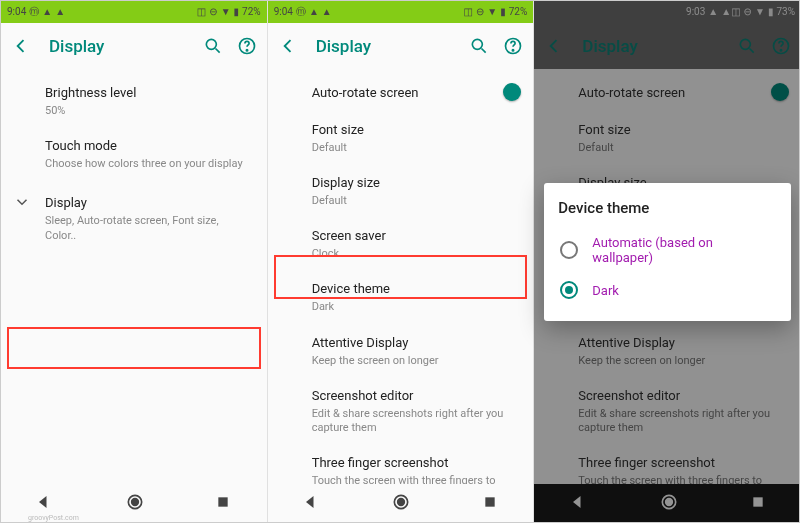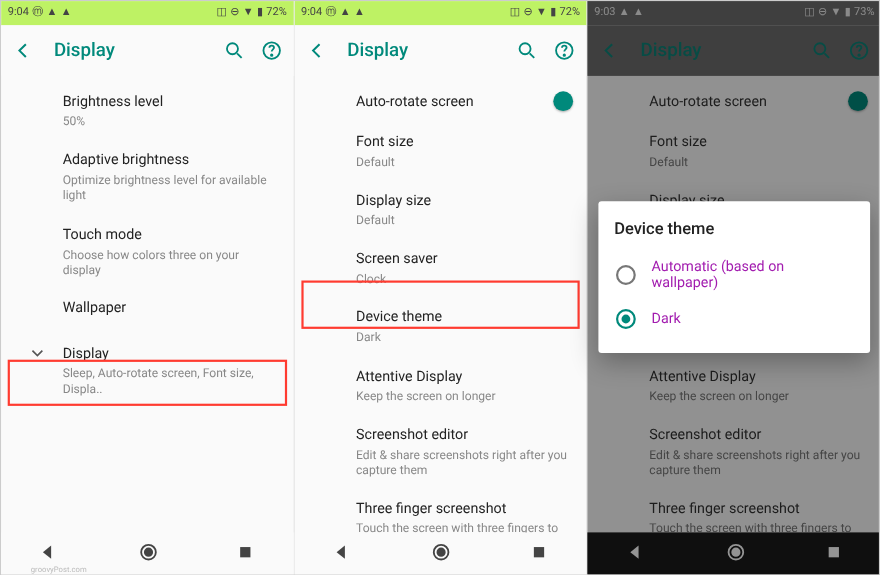--- a/index.html
+++ b/index.html
@@ -22,21 +22,21 @@
     height: 523px;
     background: #fafafa;
     position: relative;
     display: flex;
     flex-direction: column;
     border-right: 1px solid #e0e0e0;
   }
   .screen:last-child { border-right: none; }
   .statusbar {
     height: 22px;
-    background: #bef264;
+    background: #84cc16;
     display: flex;
     align-items: center;
     justify-content: space-between;
     padding: 0 6px;
     font-size: 10px;
     color: #444;
   }
   .statusbar .left, .statusbar .right { display:flex; align-items:center; gap:3px; }
   .statusbar .glyph { font-size:10px; line-height:1; }
   .appbar {
@@ -53,21 +53,20 @@
     margin-left:18px;
     flex: 1;
   }
   .appbar .icon { color:#00897b; }
   .appbar .trailing { display:flex; gap:14px; align-items:center; }
   .icon svg { display:block; }
   .list {
     flex:1;
     overflow:hidden;
     padding-top: 6px;
-    margin-left: 12px;
   }
   .item {
     padding: 10px 16px 10px 44px;
     position:relative;
   }
   .item .primary {
     font-size: 13px;
     color: #222;
     line-height:1.3;
   }
@@ -157,21 +156,21 @@
     content:"";
     position:absolute;
     inset:3px;
     background:#00897b;
     border-radius:50%;
   }
   .dim .item .primary { color:#333; }
   .dim .item .secondary { color:#777; }
   .dim .appbar, .dim .statusbar, .dim .navbar { background:#6d6d6d; }
   .dim .appbar .title { color:#0d8378; }
-  .dim .statusbar { color:#eee; }
+  .dim .statusbar { color:#eee;justify-content:flex-end; }
   .watermark {
     position:absolute;
     left:4px; bottom:2px;
     font-size:7px;
     color:#bbb;
     padding-left:23px;
   }
 </style>
 </head>
 <body>
@@ -216,38 +215,31 @@
             </svg>
         </span>
       </div>
     </div>
     <div class="list">
       <div class="item">
         <div class="primary">Brightness level</div>
         <div class="secondary">50%</div>
       </div>
       <div class="item">
-        <div class="primary">Adaptive brightness</div>
-        <div class="secondary">Optimize brightness level for available light</div>
-      </div>
-      <div class="item">
         <div class="primary">Touch mode</div>
         <div class="secondary">Choose how colors three on your display</div>
-      </div>
-      <div class="item">
-        <div class="primary">Wallpaper</div>
       </div>
       <div class="item" style="padding-top:14px;">
         <span class="leading">
           <svg width="18" height="18" viewBox="0 0 24 24" fill="none" stroke="#555" stroke-width="2">
               <path d="M6 9l6 6 6-6"></path>
             </svg>
         </span>
         <div class="primary">Display</div>
-        <div class="secondary">Sleep, Auto-rotate screen, Font size, Displa..</div>
+        <div class="secondary">Sleep, Auto-rotate screen, Font size, Color..</div>
       </div>
     </div>
     <div class="highlight" style="left:6px; right:6px; top:326px; height:42px;"></div>
     <div class="navbar">
       <span class="navbtn"><svg width="18" height="18" viewBox="0 0 24 24" fill="#444">
             <path d="M14 4l-10 8 10 8z"></path>
           </svg></span>
       <span class="navbtn"><svg width="20" height="20" viewBox="0 0 24 24" fill="none" stroke="#444" stroke-width="2">
             <circle cx="12" cy="12" r="8"></circle>
             <circle cx="12" cy="12" r="4" fill="#444"></circle>

